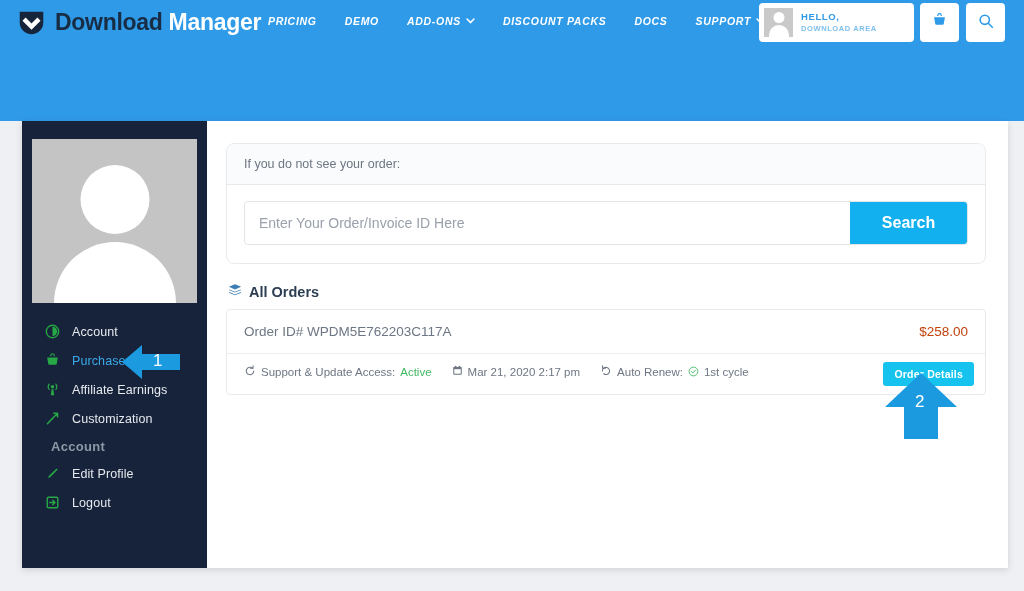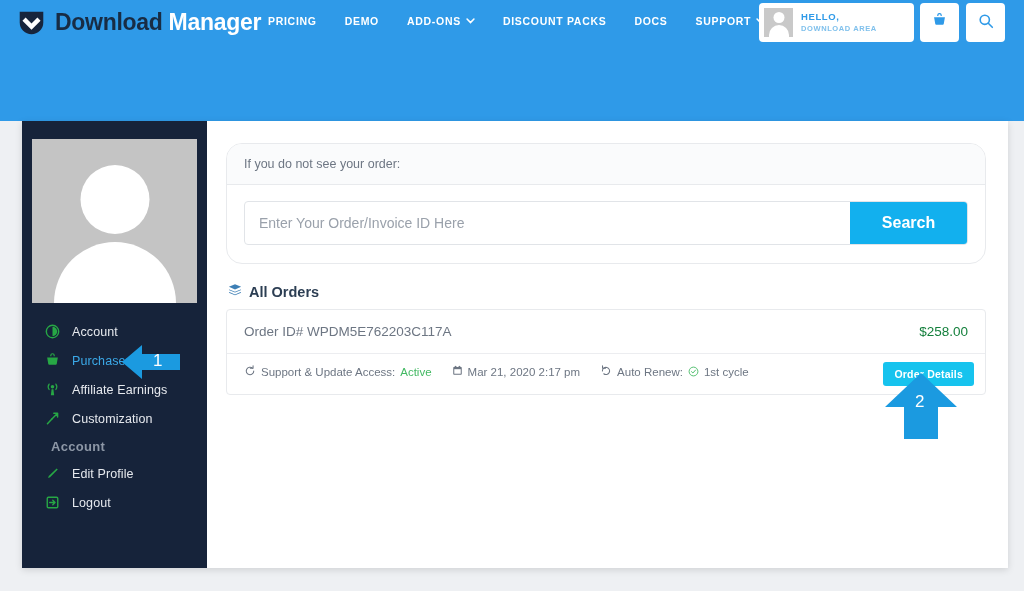--- a/index.html
+++ b/index.html
@@ -29,21 +29,21 @@
   .brand-text .b1 { color: #182c44; }
   .brand-text .b2 { color: #ffffff; }
 
   .nav {
     position: absolute; left: 268px; top: 15px;
     display: flex; align-items: center; gap: 28px;
   }
   .nav-item {
     color: #ffffff; font-size: 10.5px; font-weight: bold;
     letter-spacing: 0.7px; white-space: nowrap;
-    display: flex; align-items: center; gap: 5px; cursor: pointer;
+    display: flex; align-items: center; gap: 5px; cursor: pointer; font-style: italic;
   }
   .caret { width: 9px; height: 6px; display: block; }
 
   .account-box {
     position: absolute; left: 759px; top: 3px;
     width: 155px; height: 39px; background: #ffffff; border-radius: 4px;
     display: flex; align-items: center; padding: 0 5px; gap: 8px;
     cursor: pointer;
   }
   .account-avatar {
@@ -115,21 +115,21 @@
   .menu-section {
     color: #8d97a6; font-size: 13px; font-weight: bold;
     letter-spacing: 0.3px; padding-left: 29px; height: 26px;
     display: flex; align-items: center;
   }
 
   
   .main { flex: 1; background: #ffffff; padding: 22px 22px 0 19px; position: relative; }
 
   .search-card {
-    border: 1px solid #e8eaed; border-radius: 16px; background: #ffffff;
+    border: 1px solid #e8eaed; border-radius: 8px; background: #ffffff;
     overflow: hidden;
   }
   .search-card-head {
     background: #fafbfc; border-bottom: 1px solid #e8eaed;
     padding: 13px 17px; color: #6d7683; font-size: 12.5px;
   }
   .search-card-body { padding: 16px 17px 18px 17px; }
   .search-row {
     display: flex; height: 44px; border: 1px solid #e1e4e8; border-radius: 4px;
     overflow: hidden; background: #ffffff;
@@ -154,21 +154,21 @@
 
   .orders-card {
     border: 1px solid #e8eaed; border-radius: 4px; background: #ffffff;
     overflow: hidden;
   }
   .order-head {
     display: flex; align-items: center; justify-content: space-between;
     padding: 14px 17px; border-bottom: 1px solid #ecedf0; gap: 28px;
   }
   .order-id { color: #6d7683; font-size: 13.5px; }
-  .order-price { color: #15803d; font-size: 13.5px; }
+  .order-price { color: #c2410c; font-size: 13.5px; }
   .order-meta {
     display: flex; align-items: flex-start; gap: 20px;
     padding: 11px 10px 11px 17px; position: relative; min-height: 40px;
   }
   .meta-item {
     display: flex; align-items: center; gap: 5px;
     color: #6d7683; font-size: 11.5px; white-space: nowrap;
   }
   .meta-green { color: #43b963; }
   .order-details-btn {

